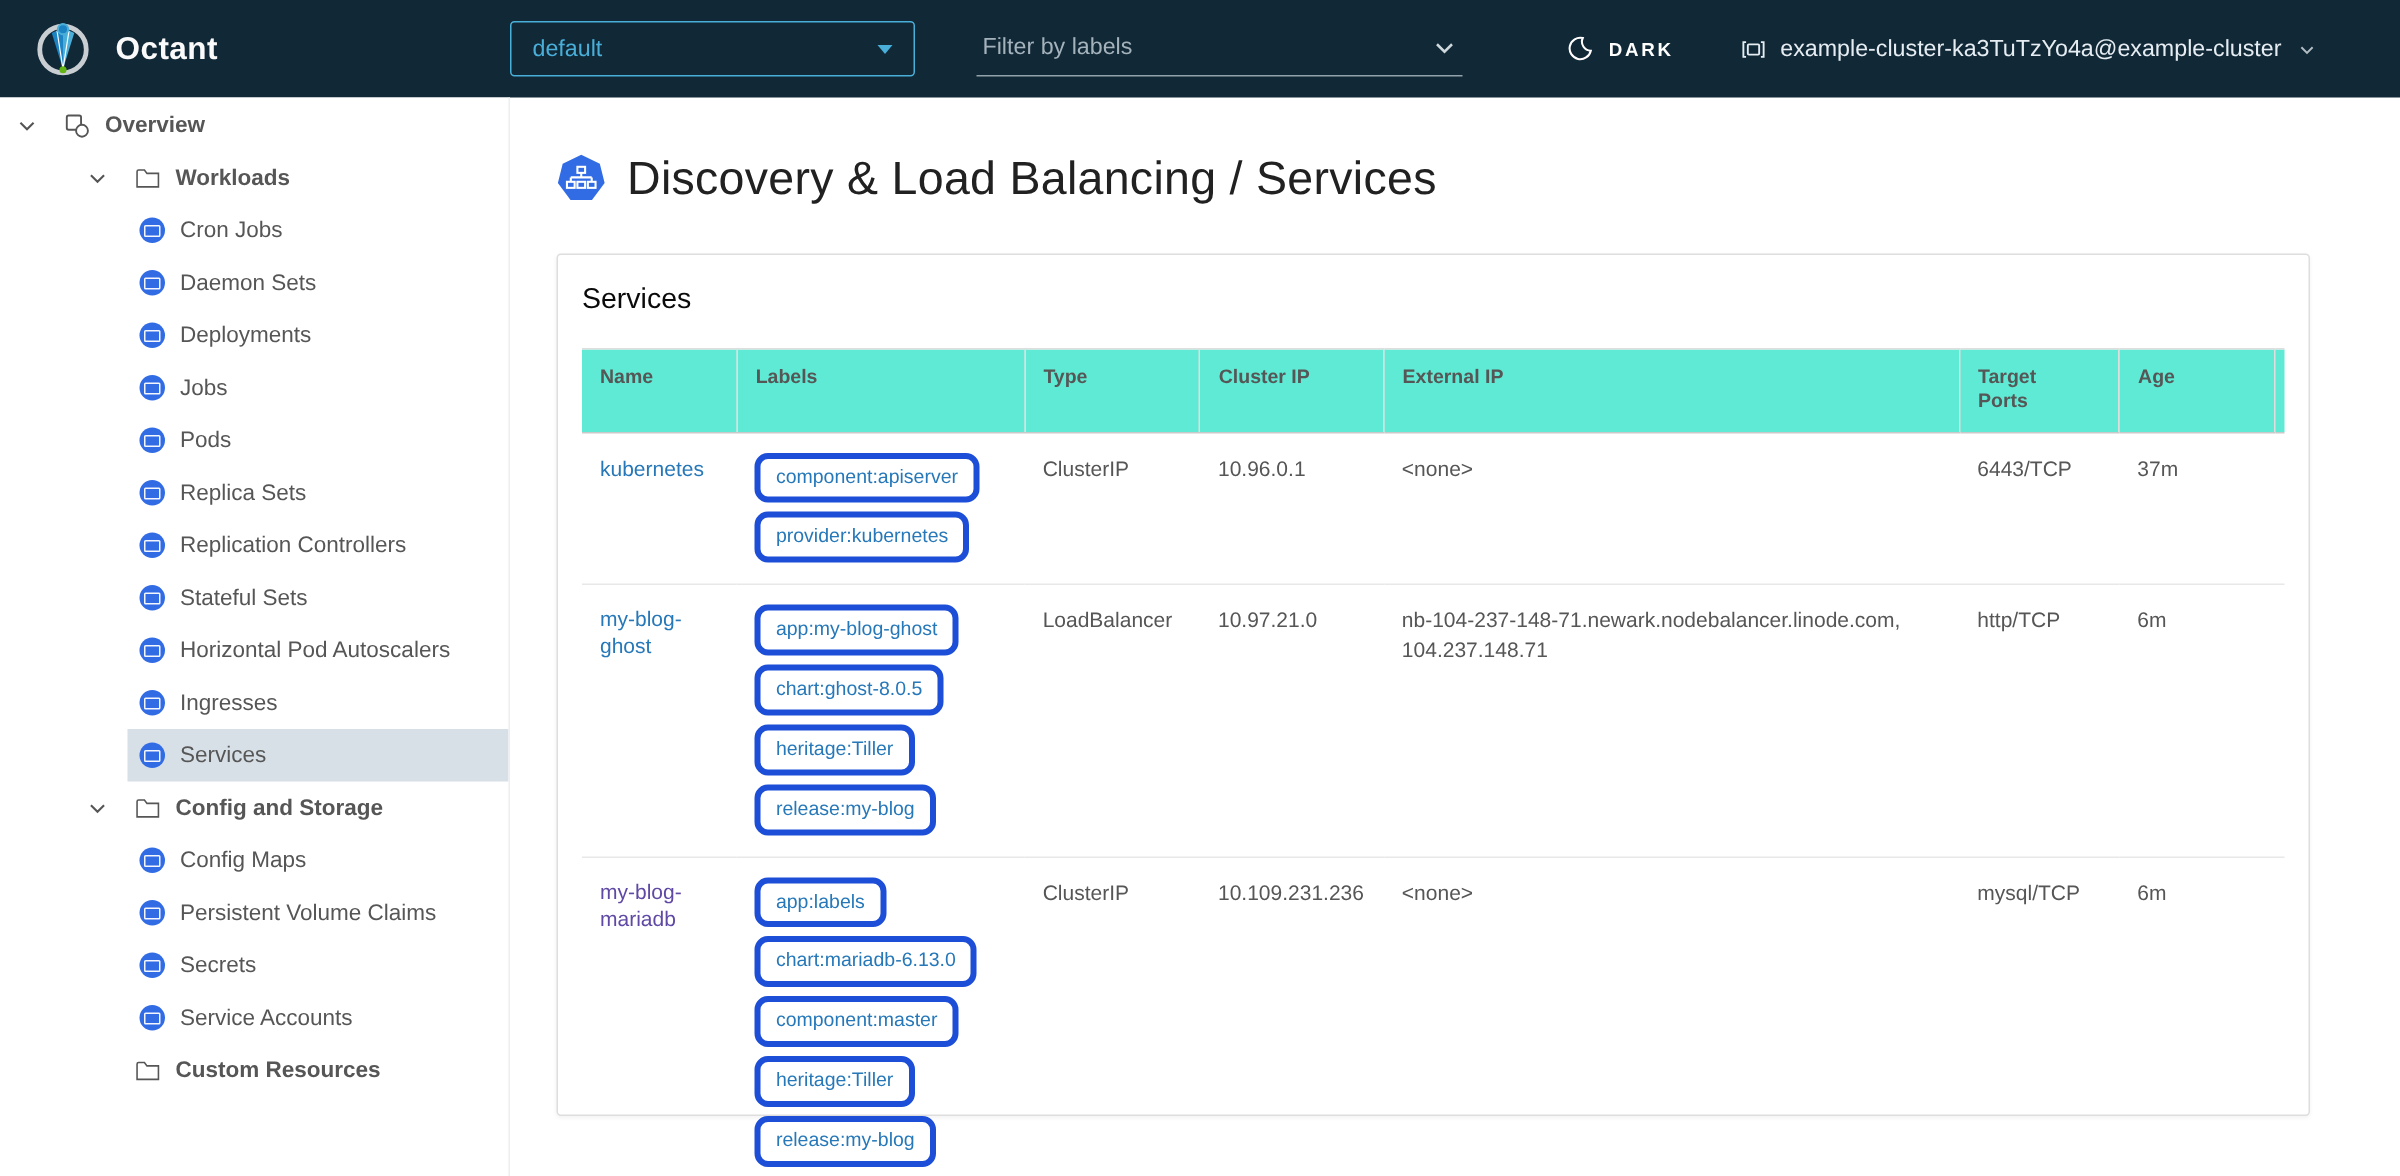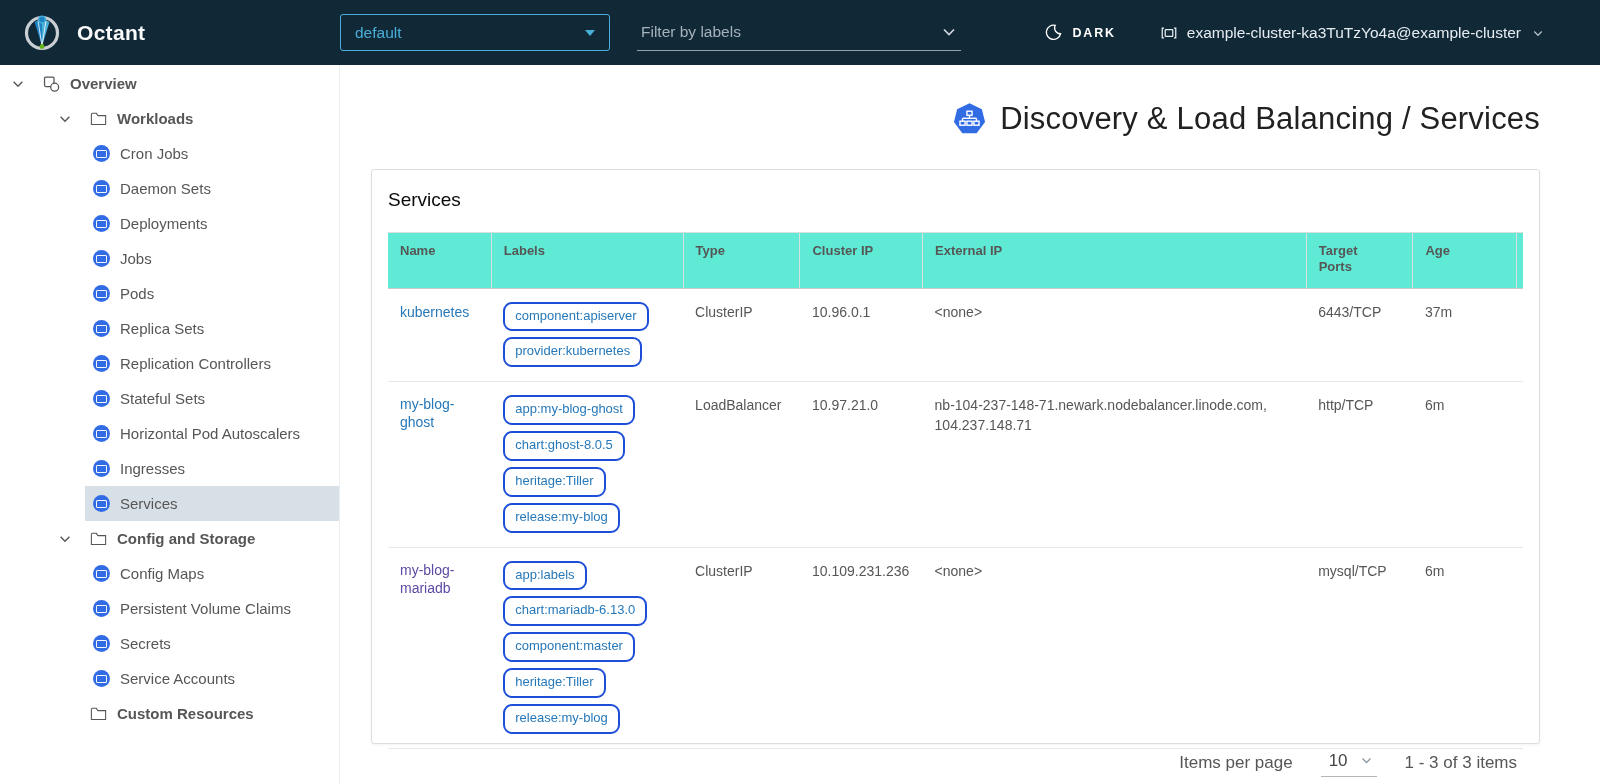--- a/index.html
+++ b/index.html
@@ -18,21 +18,21 @@
   .brand-name { color:#fafafa; font-size:21px; letter-spacing:.3px; }
 
   .ns-select {
     width:270px; height:37px; border:1px solid #49afd9; border-radius:3px;
     display:flex; align-items:center; justify-content:space-between;
     padding:0 14px; color:#49afd9; font-size:15.5px; cursor:pointer; 
   }
   .caret-down { width:0; height:0; border-left:5px solid transparent; border-right:5px solid transparent; border-top:6px solid #49afd9; }
 
   .label-filter {
-    margin-left:27px; width:324px; height:37px;
+    margin-left:41px; width:324px; height:37px;
     border-bottom:1px solid #93a1ab; display:flex; align-items:center; justify-content:space-between;
     padding:0 4px 0 2px;
   }
   .label-filter input {
     background:transparent; border:none; outline:none; color:#a4b2bb; font-size:15.5px;
     font-family:"Liberation Sans", sans-serif; width:280px;
   }
   .label-filter input::placeholder { color:#a4b2bb; opacity:1; }
 
   .flex-spacer { flex:1; }
@@ -54,21 +54,21 @@
   .nav-item .nicon { width:19px; height:19px; display:flex; align-items:center; justify-content:center; margin-right:9px; flex:0 0 19px; }
   .nav-item.lvl0 { padding-left:10px; font-weight:700; }
   .nav-item.lvl1 { padding-left:36px; font-weight:700;margin-left:21px; }
   .nav-item.lvl2 { margin-left:85px; padding-left:7px; }
   .nav-item.selected { background:#d8e0e7; }
   .res-icon { width:17px; height:17px; border-radius:50%; background:#326ce5; display:flex; align-items:center; justify-content:center; }
   .res-icon::after { content:""; width:9px; height:6px; border:1px solid rgba(255,255,255,.95); border-radius:1px; }
 
   
   .content { flex:1; padding:36px 60px 0 31px; overflow:hidden; }
-  .page-title-row { display:flex; align-items:center; gap:14px;justify-content:flex-end; }
+  .page-title-row { display:flex; align-items:center; gap:14px; }
   .page-title { font-size:31px; color:#212121; letter-spacing:.2px; }
 
   .card {
     margin-top:32px; height:575px; background:#fff;
     border:1px solid #dedede; border-radius:3px;
     box-shadow:0 1px 3px rgba(0,0,0,.05);
     padding:0 16px; display:flex; flex-direction:column;
   }
   .card-title { font-size:19px; color:#0a0a0a; padding:19px 0 21px 0; }
 
@@ -82,21 +82,21 @@
   .datagrid tbody td {
     font-size:14px; color:#565656; padding:13px 8px 14px 12px;
     vertical-align:top; border-bottom:1px solid #e8e8e8; line-height:1.45;
     overflow-wrap:break-word;
   }
   a.svc-link { color:#2678b9; text-decoration:none; font-size:14px; line-height:1.3; display:inline-block; }
   a.svc-link.visited { color:#5f49a5; }
 
   .badge-stack { display:flex; flex-direction:column; align-items:flex-start; gap:6px; }
   .badge {
-    border:2px solid #1d4ed8; color:#2678b9; background:#fff;
+    border:4px solid #1d4ed8; color:#2678b9; background:#fff;
     font-size:13px; padding:3px 10px 4px 10px; border-radius:9px; white-space:nowrap; cursor:pointer;
   }
 
   .card-footer { margin-top:auto; display:flex; align-items:center; justify-content:flex-end; gap:28px; height:42px; font-size:17px; color:#565656; padding-right:6px; }
   .page-size { display:flex; align-items:center; gap:12px; border-bottom:1px solid #b5b5b5; padding:2px 4px 5px 8px; cursor:pointer; }
   .page-size .num { color:#454545; }
   .range-label { color:#565656; }
 </style>
 </head>
 <body>

